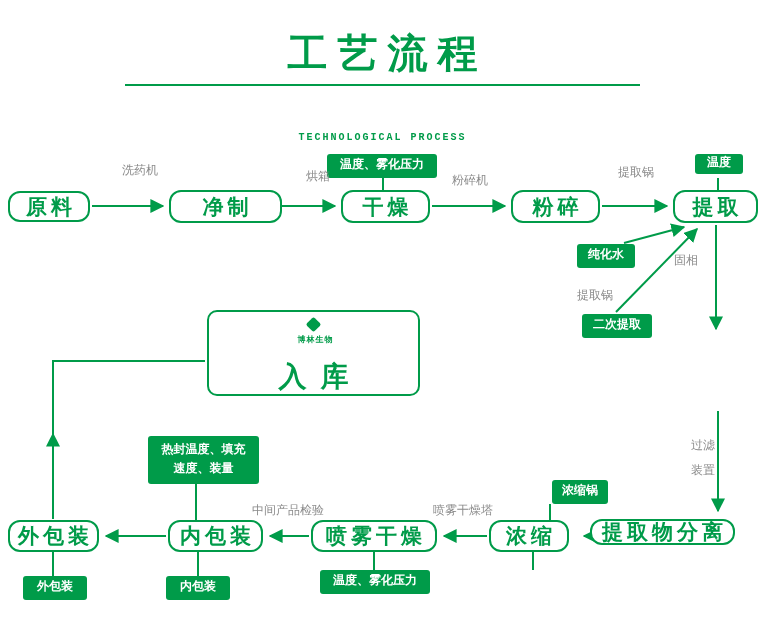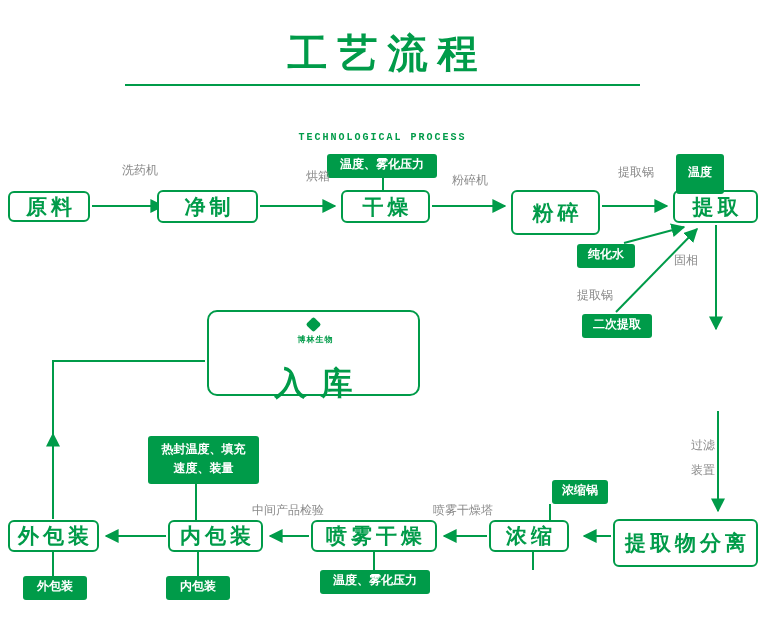--- a/index.html
+++ b/index.html
@@ -9,39 +9,39 @@
   .title { position:absolute; top:26px; left:0; width:100%; text-align:center;
            font-size:40px; font-weight:bold; color:var(--green,#009b49); letter-spacing:10px; text-indent:10px; }
   .underline { position:absolute; top:84px; left:125px; width:515px; height:2px; background:var(--green,#009b49); }
   .subtitle { position:absolute; top:92px; left:0; width:100%; text-align:center;
               font-size:10px; font-weight:bold; color:var(--green,#009b49); letter-spacing:2px;margin-top:40px; }
 
   svg.wires { position:absolute; left:0; top:0; width:765px; height:636px; }
   .wire { stroke:var(--green,#009b49); stroke-width:2; fill:none; }
   .arrowhead { fill:var(--green,#009b49); }
 
-  .node { position:absolute; background:#fff; border:2px solid var(--green,#009b49); border-radius:6px;
+  .node { position:absolute; background:#fff; border:2px solid var(--green,#009b49); border-radius:12px;
           color:var(--green,#009b49); font-weight:bold; font-size:21px; letter-spacing:4px; text-indent:4px;
           display:flex; align-items:center; justify-content:center; white-space:nowrap; z-index:2; }
   .node-col { flex-direction:column; line-height:1.35; border-radius:10px; }
 
   .glabel { position:absolute; background:var(--green,#009b49); color:#ffffff; font-size:12px; font-weight:bold;
             border-radius:3px; display:flex; align-items:center; justify-content:center; text-align:center;
             line-height:1.6; white-space:nowrap; z-index:2; }
   .glabel-col { flex-direction:column; white-space:normal;margin-left:19px; }
 
   .gray { position:absolute; color:#8a8a8a; font-size:12px; white-space:nowrap; z-index:2; }
   .gray-col { line-height:2.1; white-space:normal; text-align:center; }
 
-  .storage { flex-direction:column; justify-content:flex-start; border-radius:10px; padding-top:3px;gap:12px; }
+  .storage { flex-direction:column; justify-content:flex-start; border-radius:10px; padding-top:3px; }
   .logo { display:flex; flex-direction:column; align-items:center; }
   .logo-diamond { width:11px; height:11px; background:var(--green,#009b49); transform:rotate(45deg);
                   border-radius:2px; margin-top:4px; margin-bottom:4px; }
   .logo-text { font-size:8px; color:var(--green,#009b49); font-weight:bold; letter-spacing:1px; }
-  .storage-label { font-size:32px; letter-spacing:14px; text-indent:14px; margin-top:5px; }
+  .storage-label { font-size:28px; letter-spacing:14px; text-indent:14px; margin-top:13px; }
 </style>
 </head>
 <body>
 
 <div class="canvas">
 
   <svg class="wires" width="765" height="636" viewBox="0 0 765 636">
     <defs>
       <marker id="ah" viewBox="0 0 10 10" refX="9" refY="5" markerWidth="7" markerHeight="7" orient="auto">
         <path d="M0,0 L10,5 L0,10 z" class="arrowhead"></path>
@@ -69,42 +69,42 @@
     <path class="wire" d="M374,552 L374,570"></path>
     <path class="wire" d="M198,552 L198,576"></path>
     <path class="wire" d="M53,552 L53,576"></path>
   </svg>
 
   <div class="title">工艺流程</div>
   <div class="underline"></div>
   <div class="subtitle">TECHNOLOGICAL PROCESS</div>
 
   <div class="node" style="left:8px;top:191px;width:82px;height:31px">原料</div>
-  <div class="node" style="left:157px;top:190px;width:101px;height:33px">净制</div>
+  <div class="node" style="left:169px;top:190px;width:113px;height:33px">净制</div>
   <div class="node" style="left:341px;top:190px;width:89px;height:33px">干燥</div>
-  <div class="node" style="left:511px;top:190px;width:89px;height:45px">粉碎</div>
+  <div class="node" style="left:511px;top:190px;width:89px;height:33px">粉碎</div>
   <div class="node" style="left:673px;top:190px;width:85px;height:33px">提取</div>
 
-  <div class="node" style="left:613px;top:519px;width:145px;height:48px">提取物分离</div>
+  <div class="node" style="left:590px;top:519px;width:145px;height:26px">提取物分离</div>
 
   <div class="node" style="left:489px;top:520px;width:80px;height:32px">浓缩</div>
   <div class="node" style="left:311px;top:520px;width:126px;height:32px">喷雾干燥</div>
   <div class="node" style="left:168px;top:520px;width:95px;height:32px">内包装</div>
   <div class="node" style="left:8px;top:520px;width:91px;height:32px">外包装</div>
 
   <div class="node storage" style="left:207px;top:310px;width:213px;height:86px">
     <div class="logo">
       <span class="logo-diamond"></span>
       <span class="logo-text">博林生物</span>
     </div>
     <div class="storage-label">入库</div>
   </div>
 
   <div class="glabel" style="left:327px;top:154px;width:110px;height:24px">温度、雾化压力</div>
-  <div class="glabel" style="left:676px;top:154px;width:48px;height:40px">温度</div>
+  <div class="glabel" style="left:695px;top:154px;width:48px;height:20px">温度</div>
   <div class="glabel" style="left:577px;top:244px;width:58px;height:24px">纯化水</div>
   <div class="glabel" style="left:582px;top:314px;width:70px;height:24px">二次提取</div>
   <div class="glabel" style="left:552px;top:480px;width:56px;height:24px">浓缩锅</div>
   <div class="glabel" style="left:320px;top:570px;width:110px;height:24px">温度、雾化压力</div>
   <div class="glabel" style="left:166px;top:576px;width:64px;height:24px">内包装</div>
   <div class="glabel" style="left:23px;top:576px;width:64px;height:24px">外包装</div>
   <div class="glabel glabel-col" style="left:129px;top:436px;width:111px;height:48px">
     <span>热封温度、填充</span>
     <span>速度、装量</span>
   </div>

